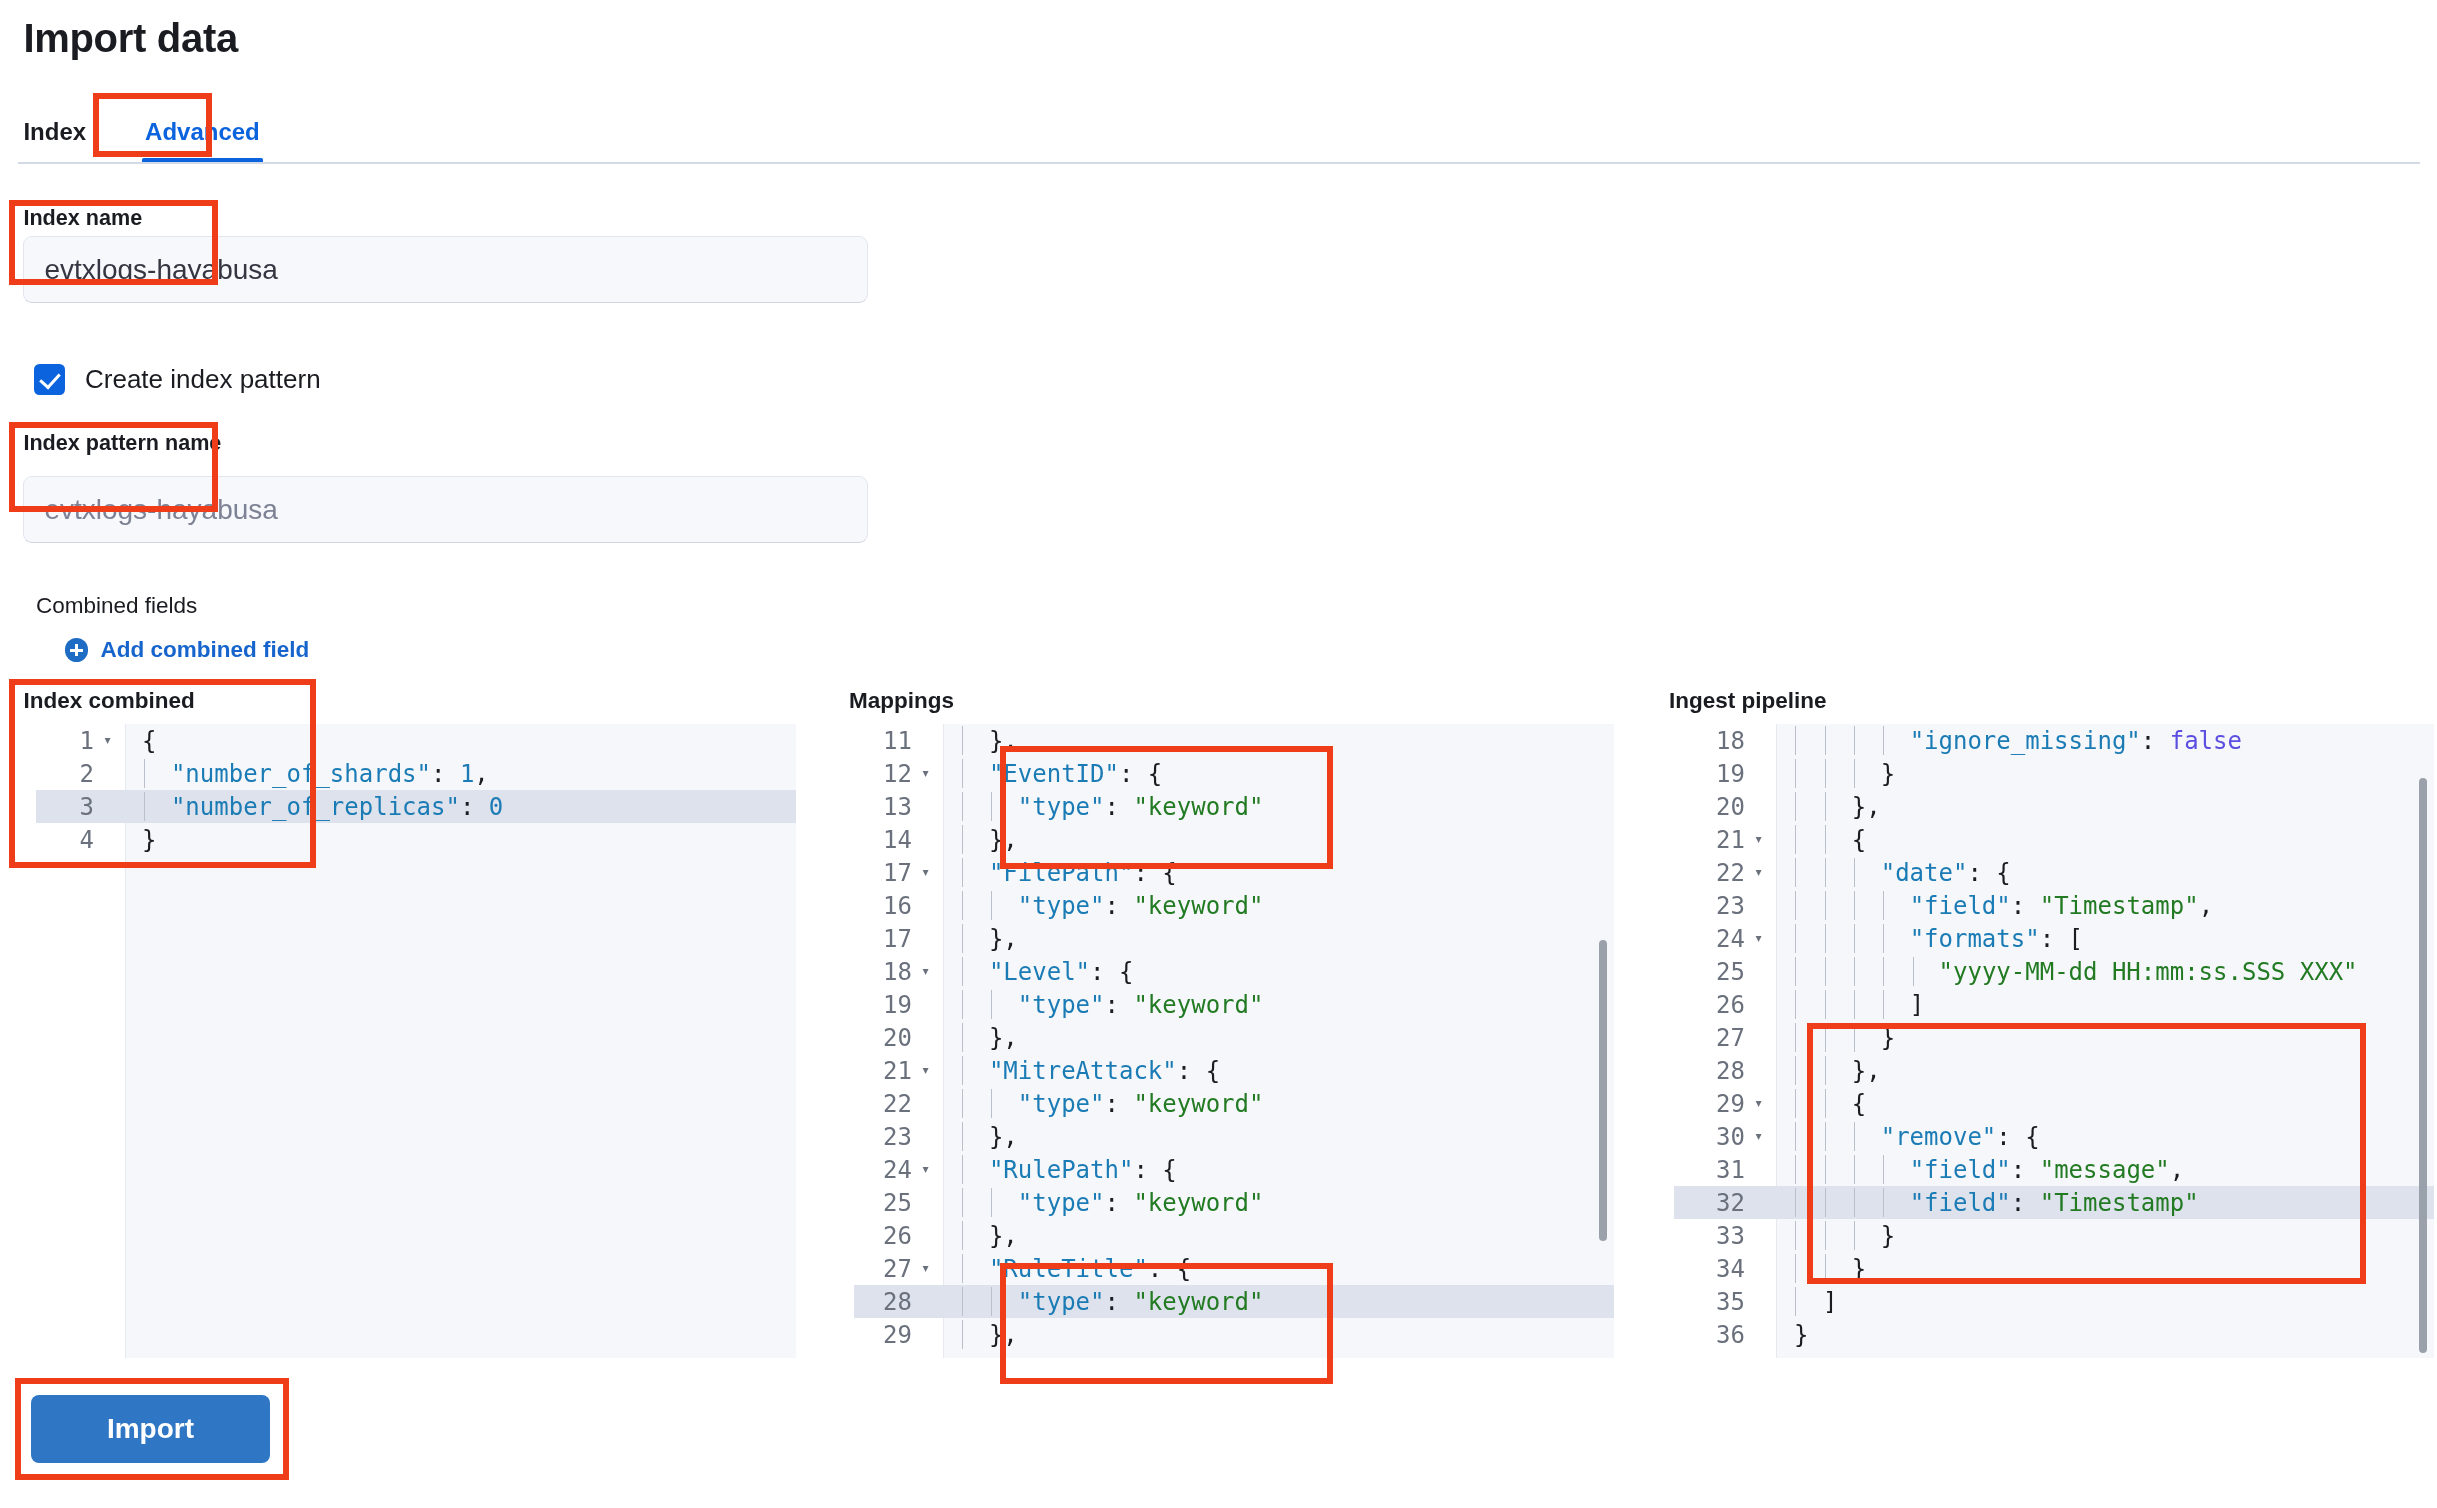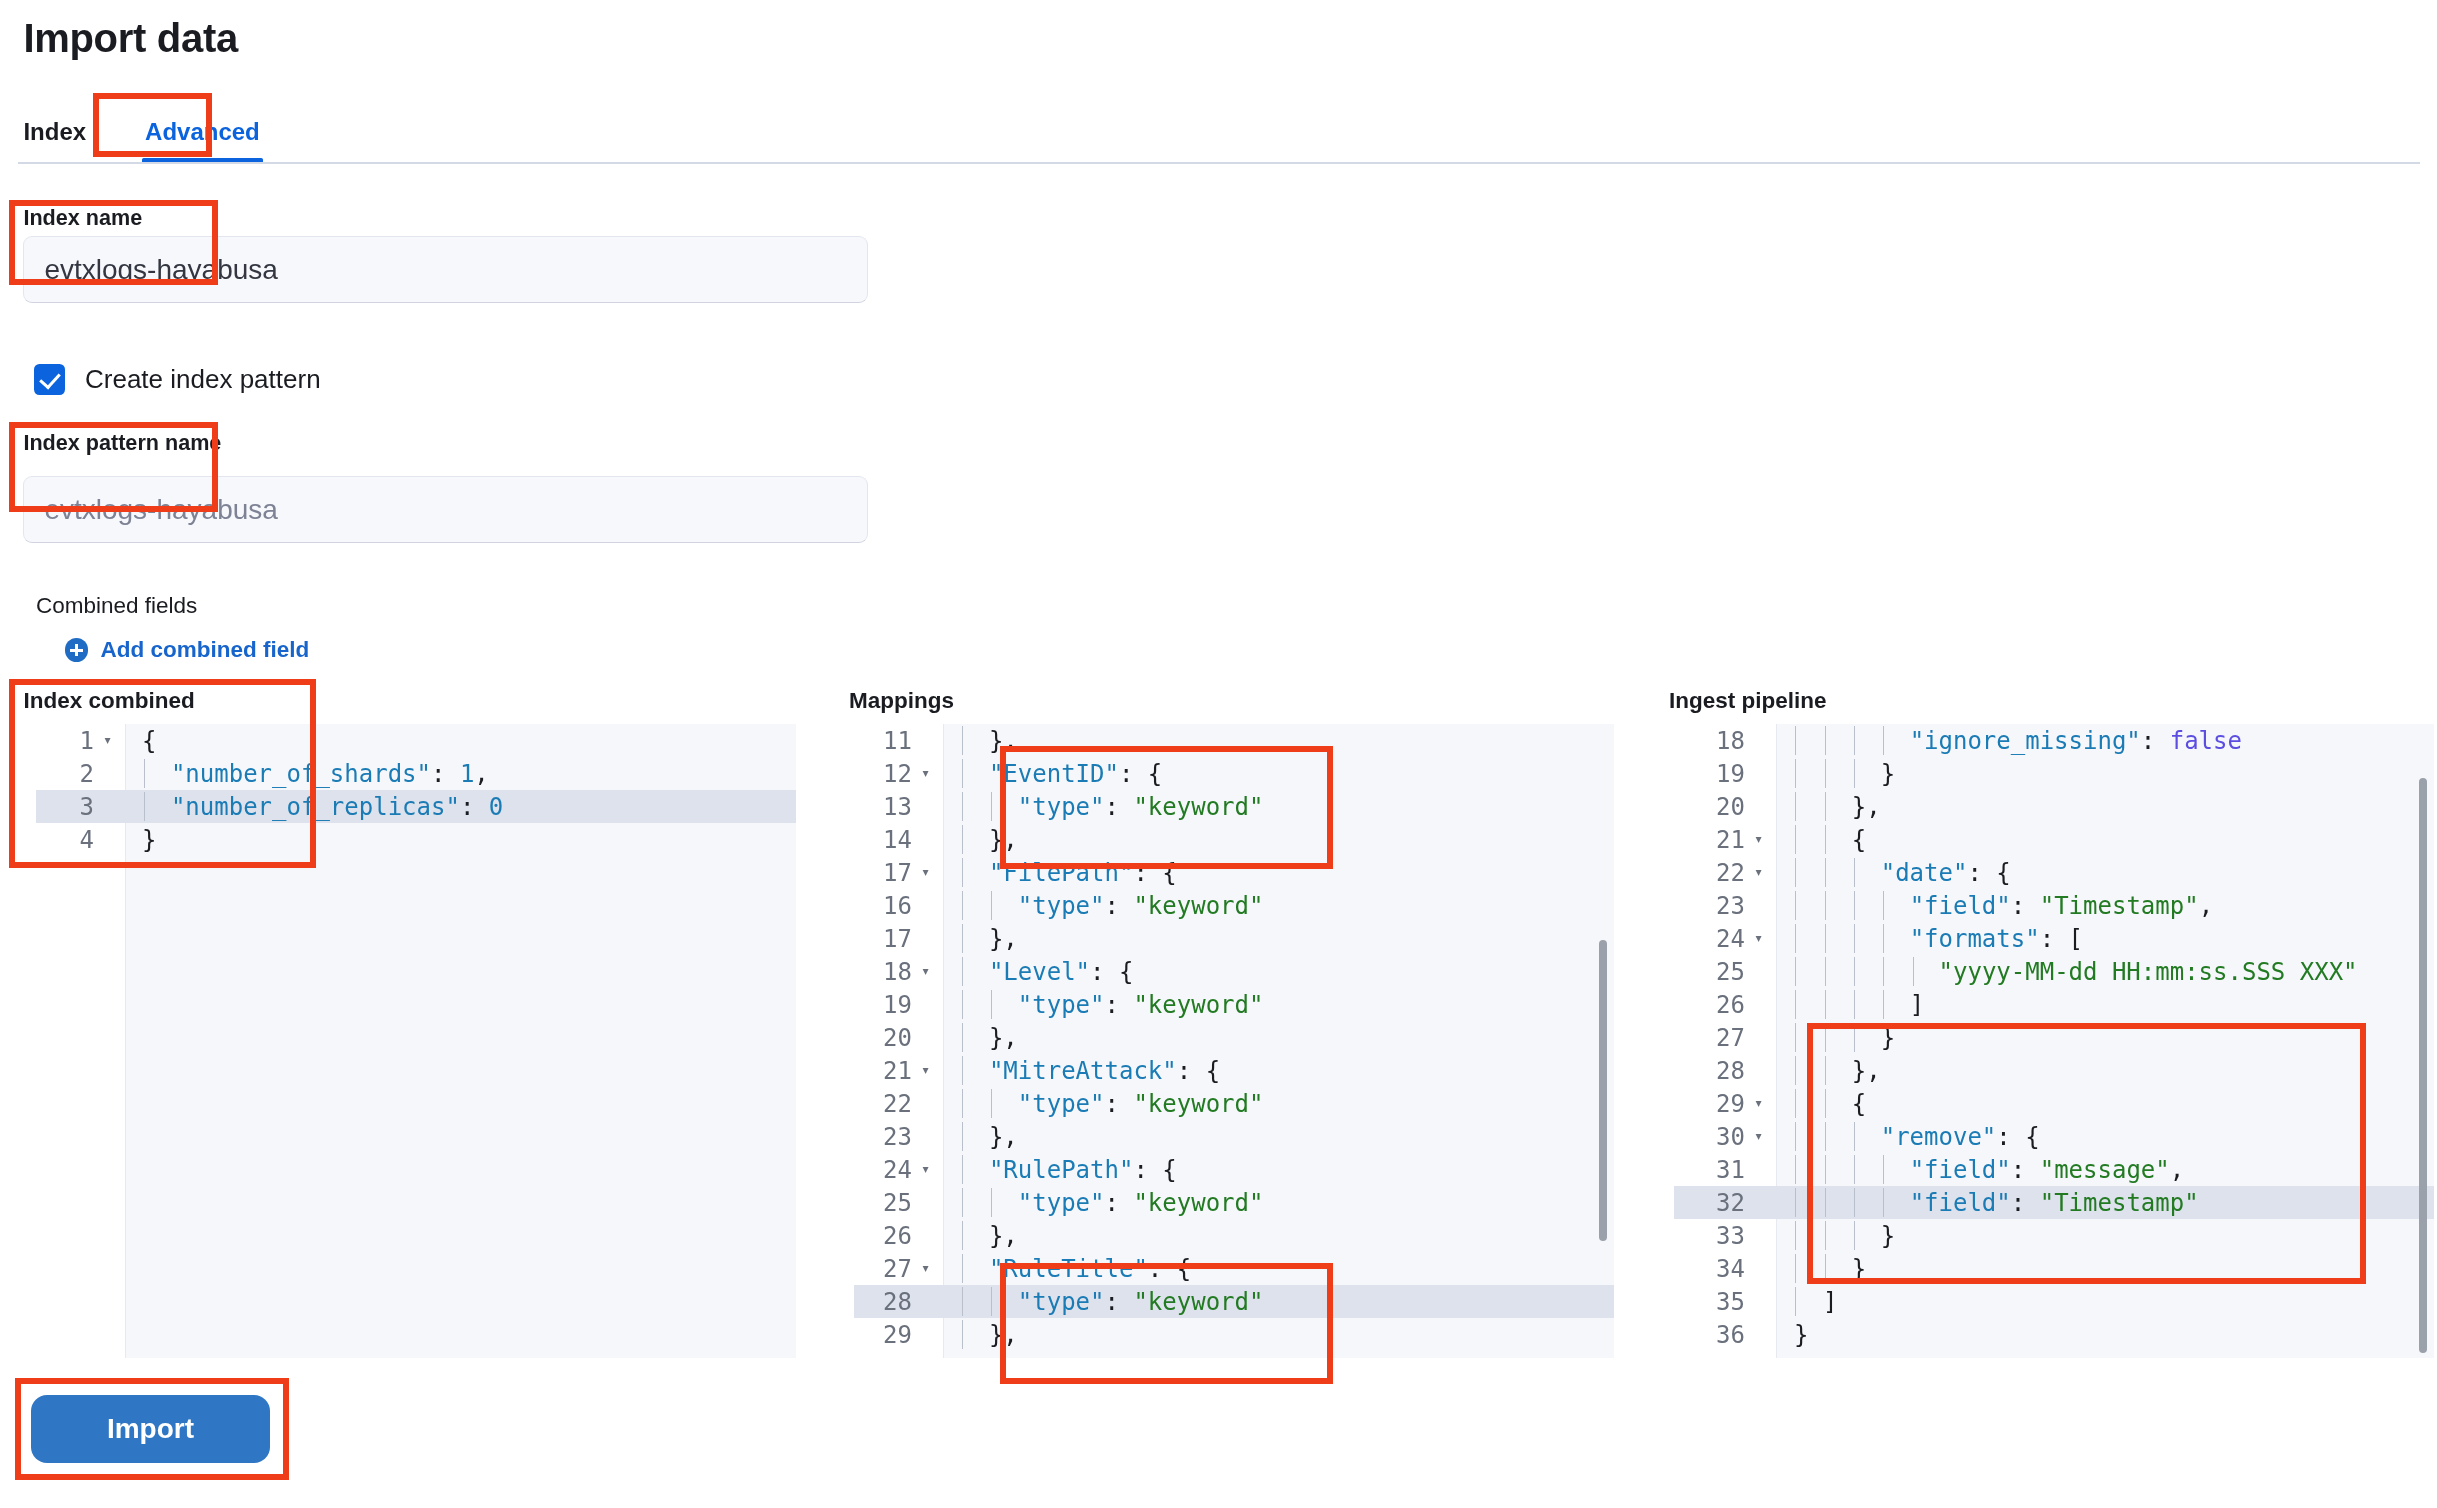--- a/index.html
+++ b/index.html
@@ -217,21 +217,21 @@
   }
 
   
   .btn-import {
     position: absolute;
     left: 31px; top: 1395px;
     width: 239px; height: 68px;
     background: #2f77c4;
     color: #fff;
     border: none;
-    border-radius: 16px;
+    border-radius: 8px;
     font-size: 28px;
     font-weight: 700;
     font-family: "Liberation Sans", sans-serif;
     cursor: pointer;
   }
 
   
   .hl-box {
     position: absolute;
     border: 6.3px solid #ef3d19;

